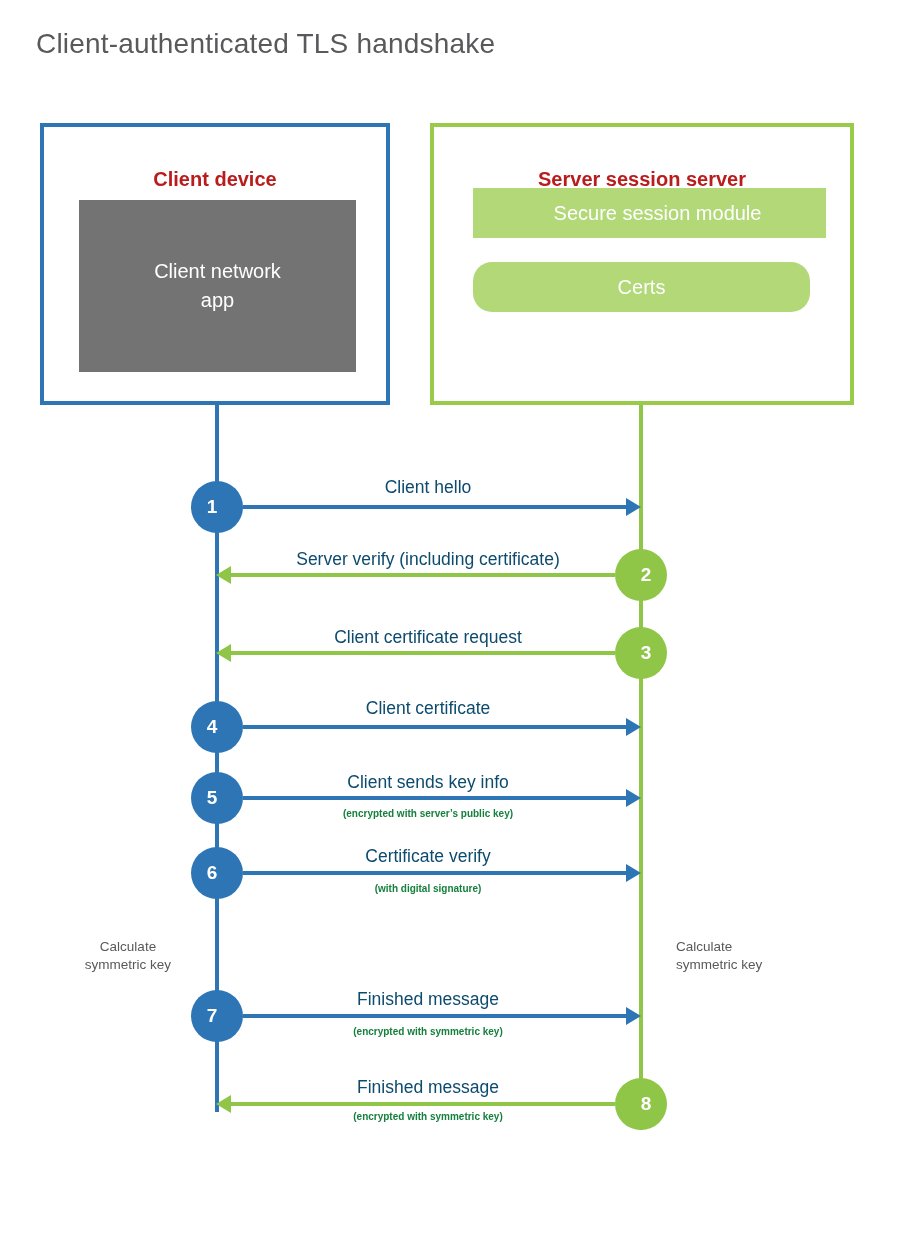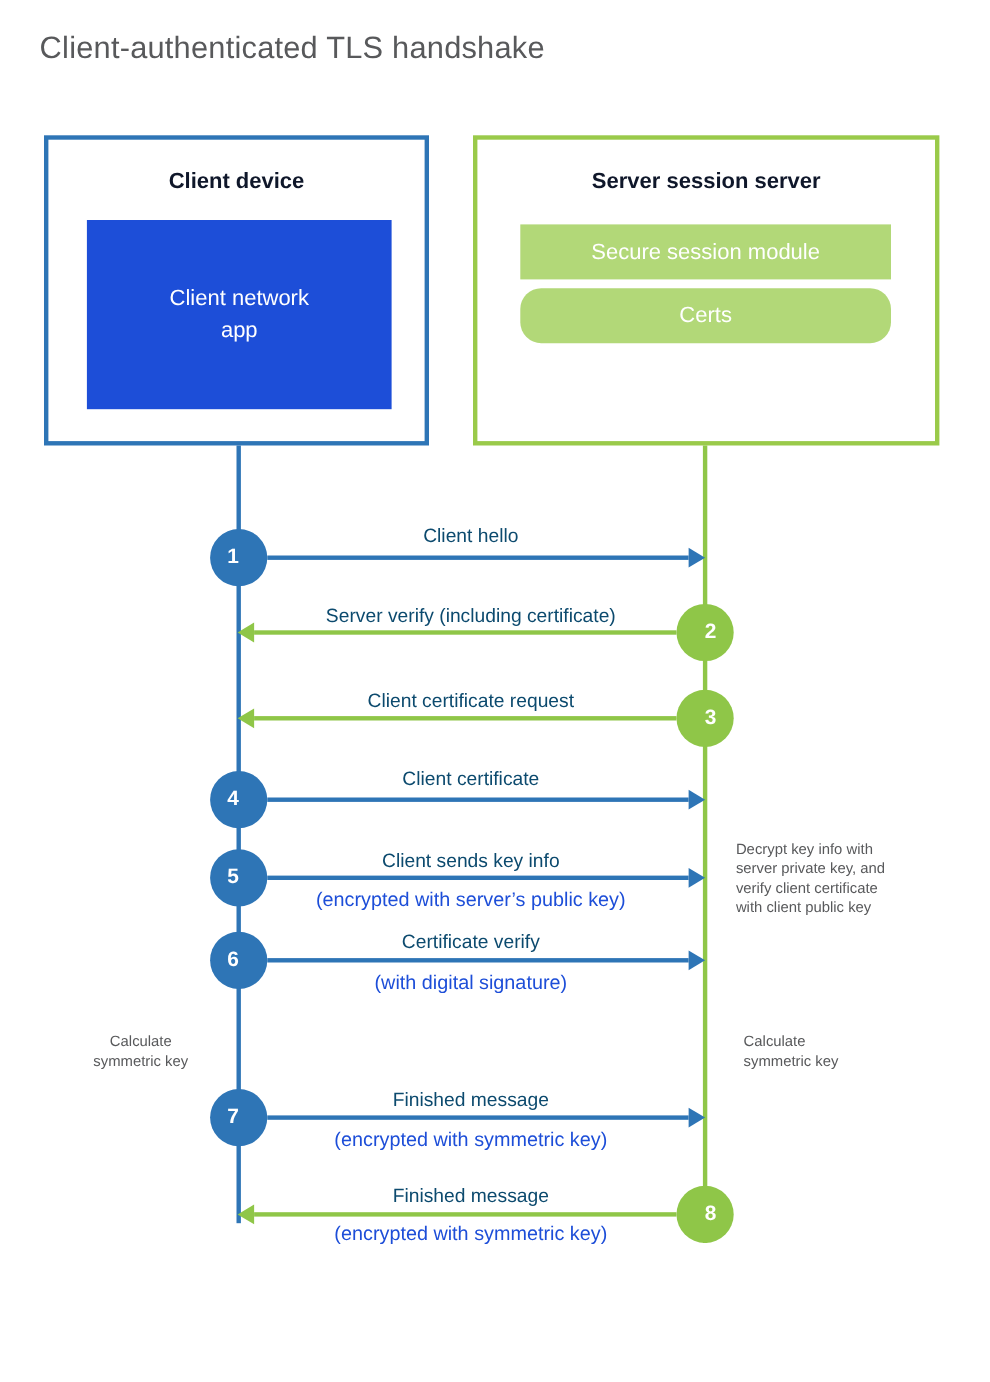--- a/index.html
+++ b/index.html
@@ -11,24 +11,24 @@
   .pre{white-space:pre-line;}
 
   .page-title{
     left:36px;top:28px;font-size:28px;font-weight:300;color:#58595b;letter-spacing:.2px;text-align:center;
   }
 
   
   .actor-box{box-sizing:border-box;background:#ffffff;}
   .client-box{left:40px;top:123px;width:350px;height:282px;border:4px solid #2e75b6;}
   .server-box{left:430px;top:123px;width:424px;height:282px;border:4px solid #9aca4a;}
-  .actor-title{width:100%;text-align:center;margin-top:27px;font-size:20px;font-weight:bold;color:#0f172a;}
+  .actor-title{width:100%;text-align:center;margin-top:41px;font-size:20px;font-weight:bold;color:#b91c1c;}
 
   .app-box{
-    left:79px;top:200px;width:277px;height:172px;background:#1d4ed8;
+    left:79px;top:200px;width:277px;height:172px;background:#737373;
     display:flex;align-items:center;justify-content:center;text-align:center;
     color:#ffffff;font-size:20px;line-height:1.45;
   }
   .server-bar{
     left:473px;width:337px;height:50px;background:#b2d878;
     display:flex;align-items:center;justify-content:center;
     color:#ffffff;font-size:20px;
   }
 
   
@@ -57,21 +57,21 @@
     content:"";position:absolute;left:-15px;top:-7px;width:0;height:0;
     border-right:15px solid #8fc648;border-top:9px solid transparent;border-bottom:9px solid transparent;
   }
 
   .msg-label{
     position:absolute;left:428px;transform:translateX(-50%);
     font-size:17.5px;color:#0c4a6e;white-space:nowrap;
   }
   .msg-sub{
     position:absolute;left:428px;transform:translateX(-50%);
-    font-size:18px;color:#1d4ed8;white-space:nowrap;
+    font-size:10px;color:#15803d;white-space:nowrap;font-weight:bold;
   }
 
   .note{font-size:13.5px;line-height:1.32;color:#58595b;}
   .note-decrypt{left:669px;top:763px;width:165px;}
   .note-calc-left{left:68px;top:938px;width:120px;text-align:center;}
   .note-calc-right{left:676px;top:938px;width:120px;text-align:left;}
 </style>
 </head>
 <body>
 
@@ -81,21 +81,21 @@
 
   <div class="abs actor-box client-box">
     <div class="actor-title">Client device</div>
   </div>
   <div class="abs app-box pre">Client network
 app</div>
 
   <div class="abs actor-box server-box">
     <div class="actor-title">Server session server</div>
   </div>
-  <div class="abs server-bar" style="top:204px;">Secure session module</div>
+  <div class="abs server-bar" style="top:188px;padding-left:16px;">Secure session module</div>
   <div class="abs server-bar" style="top:262px;border-radius:19px;">Certs</div>
 
   <div class="vline blue"></div>
   <div class="vline green"></div>
 
   <div class="msg-label" style="top:477px;">Client hello</div>
   <div class="arrow blue right" style="top:505px;"></div>
   <div class="badge blue" style="top:481px;">1</div>
 
   <div class="msg-label" style="top:549px;">Server verify (including certificate)</div>
@@ -123,22 +123,18 @@
   <div class="msg-label" style="top:989px;">Finished message</div>
   <div class="arrow blue right" style="top:1014px;"></div>
   <div class="msg-sub" style="top:1026px;">(encrypted with symmetric key)</div>
   <div class="badge blue" style="top:990px;">7</div>
 
   <div class="msg-label" style="top:1077px;">Finished message</div>
   <div class="arrow green left" style="top:1102px;"></div>
   <div class="msg-sub" style="top:1111px;">(encrypted with symmetric key)</div>
   <div class="badge green" style="top:1078px;">8</div>
 
-  <div class="abs note note-decrypt pre">Decrypt key info with
-server private key, and
-verify client certificate
-with client public key</div>
   <div class="abs note note-calc-left pre">Calculate
 symmetric key</div>
   <div class="abs note note-calc-right pre">Calculate
 symmetric key</div>
 
 </div>
 
 </body></html>

